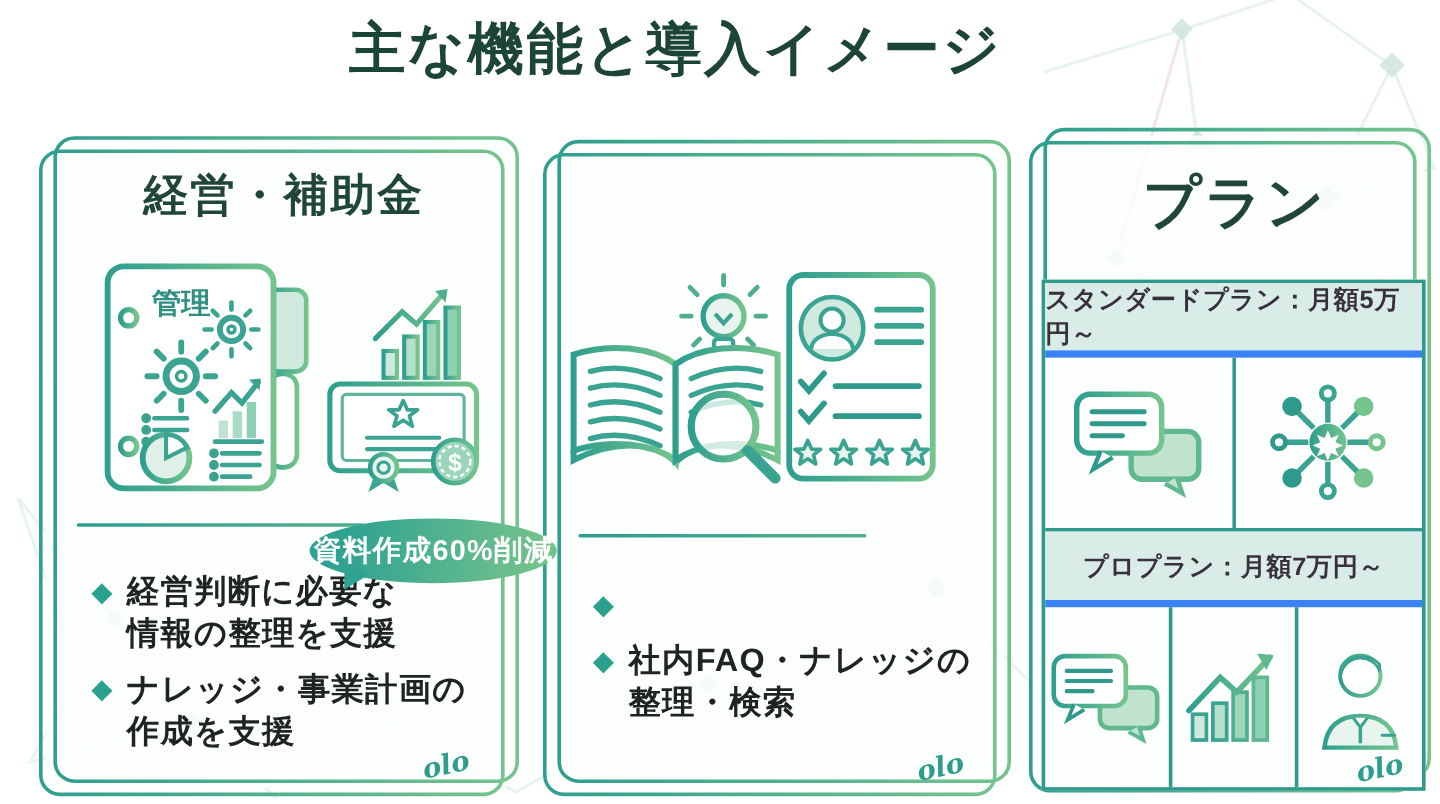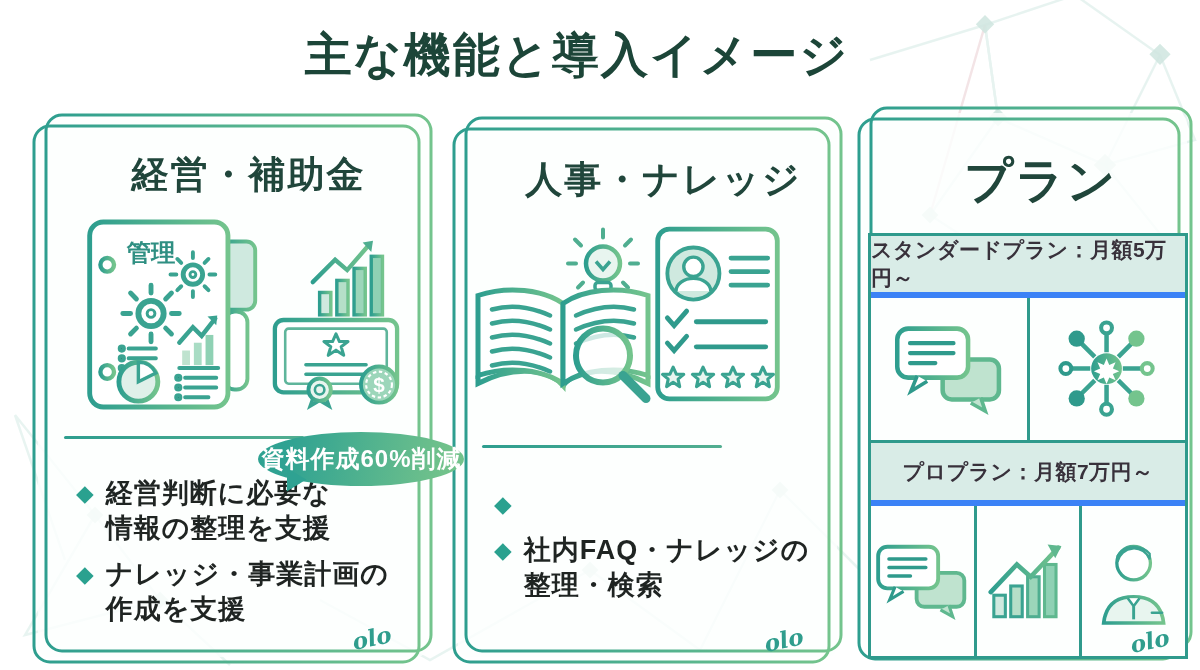--- a/index.html
+++ b/index.html
@@ -4,31 +4,31 @@
 <style>
   html,body{margin:0;padding:0;}
   body{
     width:1200px;height:670px;overflow:hidden;background:#ffffff;
     font-family:"Liberation Sans","DejaVu Sans",sans-serif;
   }
   .stage{position:relative;width:1200px;height:670px;}
   .mesh{position:absolute;left:0;top:0;width:1200px;height:670px;}
 
   .page-title{
-    position:absolute;left:0;top:8px;width:1084px;margin:16px;
+    position:absolute;left:0;top:8px;width:1084px;margin:2px;
     text-align:center;font-size:47px;font-weight:900;color:#1C4538;
     letter-spacing:2px;
     padding-left:19px;
   }
 
   .panel{position:absolute;}
   .panel-bg{position:absolute;inset:8px;background:rgba(253,255,254,0.82);border-radius:10px;}
   .frame{position:absolute;left:0;top:0;}
   .panel-header{
-    position:absolute;left:0;width:100%;margin:16px;text-align:center;
+    position:absolute;left:0;width:100%;margin:4px;text-align:center;
     font-size:37px;font-weight:900;color:#20463B;letter-spacing:2px;
   }
   .icon-abs{position:absolute;}
 
   .divider{position:absolute;height:3px;border-radius:2px;
     background:linear-gradient(90deg,#2E9E8F,#52AE90);}
 
   .badge{
     position:absolute;display:flex;align-items:center;justify-content:center;
     background:linear-gradient(100deg,#2FA292 15%,#72C28B 90%);
@@ -214,21 +214,20 @@
       <defs>
           <linearGradient id="gf2" x1="0" y1="0" x2="1" y2="0">
         <stop offset="0" stop-color="#2E9E8F"></stop>
             <stop offset="1" stop-color="#74C48D"></stop>
       </linearGradient>
         </defs>
       <rect x="16" y="3" width="375" height="533" rx="16" fill="none" stroke="url(#gf2)" stroke-width="3"></rect>
       <rect x="4" y="14" width="375" height="533" rx="16" fill="none" stroke="url(#gf2)" stroke-width="3"></rect>
     </svg>
 
-    <h2 class="panel-header" style="top:24px;">人事・ナレッジ</h2>
 
     <svg class="icon-abs" style="left:18px;top:108px;" width="210" height="200" viewBox="0 0 210 195">
       <defs>
           <linearGradient id="g3" x1="0" y1="0" x2="1" y2="0">
         <stop offset="0" stop-color="#2E9E8F"></stop>
             <stop offset="1" stop-color="#74C48D"></stop>
       </linearGradient>
         </defs>
       <g stroke="#4FAE90" stroke-width="4" stroke-linecap="round">
         <path d="M135,12 v-8 M113,20 l-6,-6 M157,20 l6,-6 M108,38 h-8 M162,38 h8 M115,57 l-5,5 M155,57 l5,5"></path>

